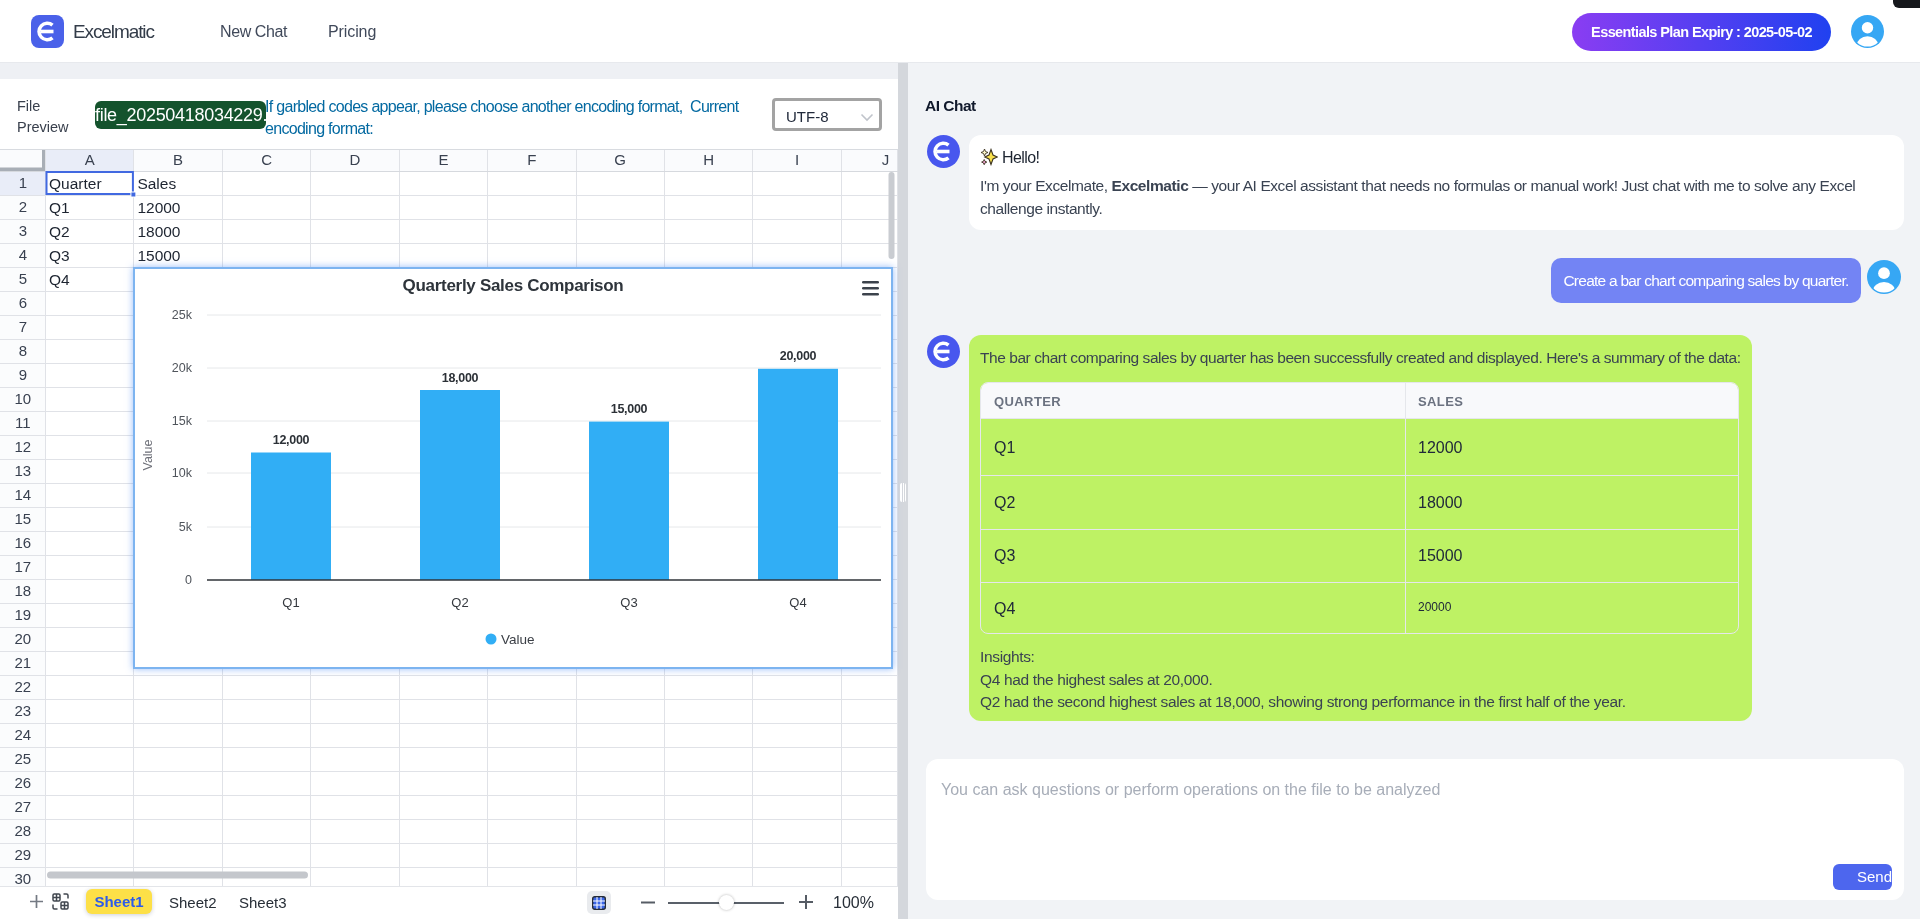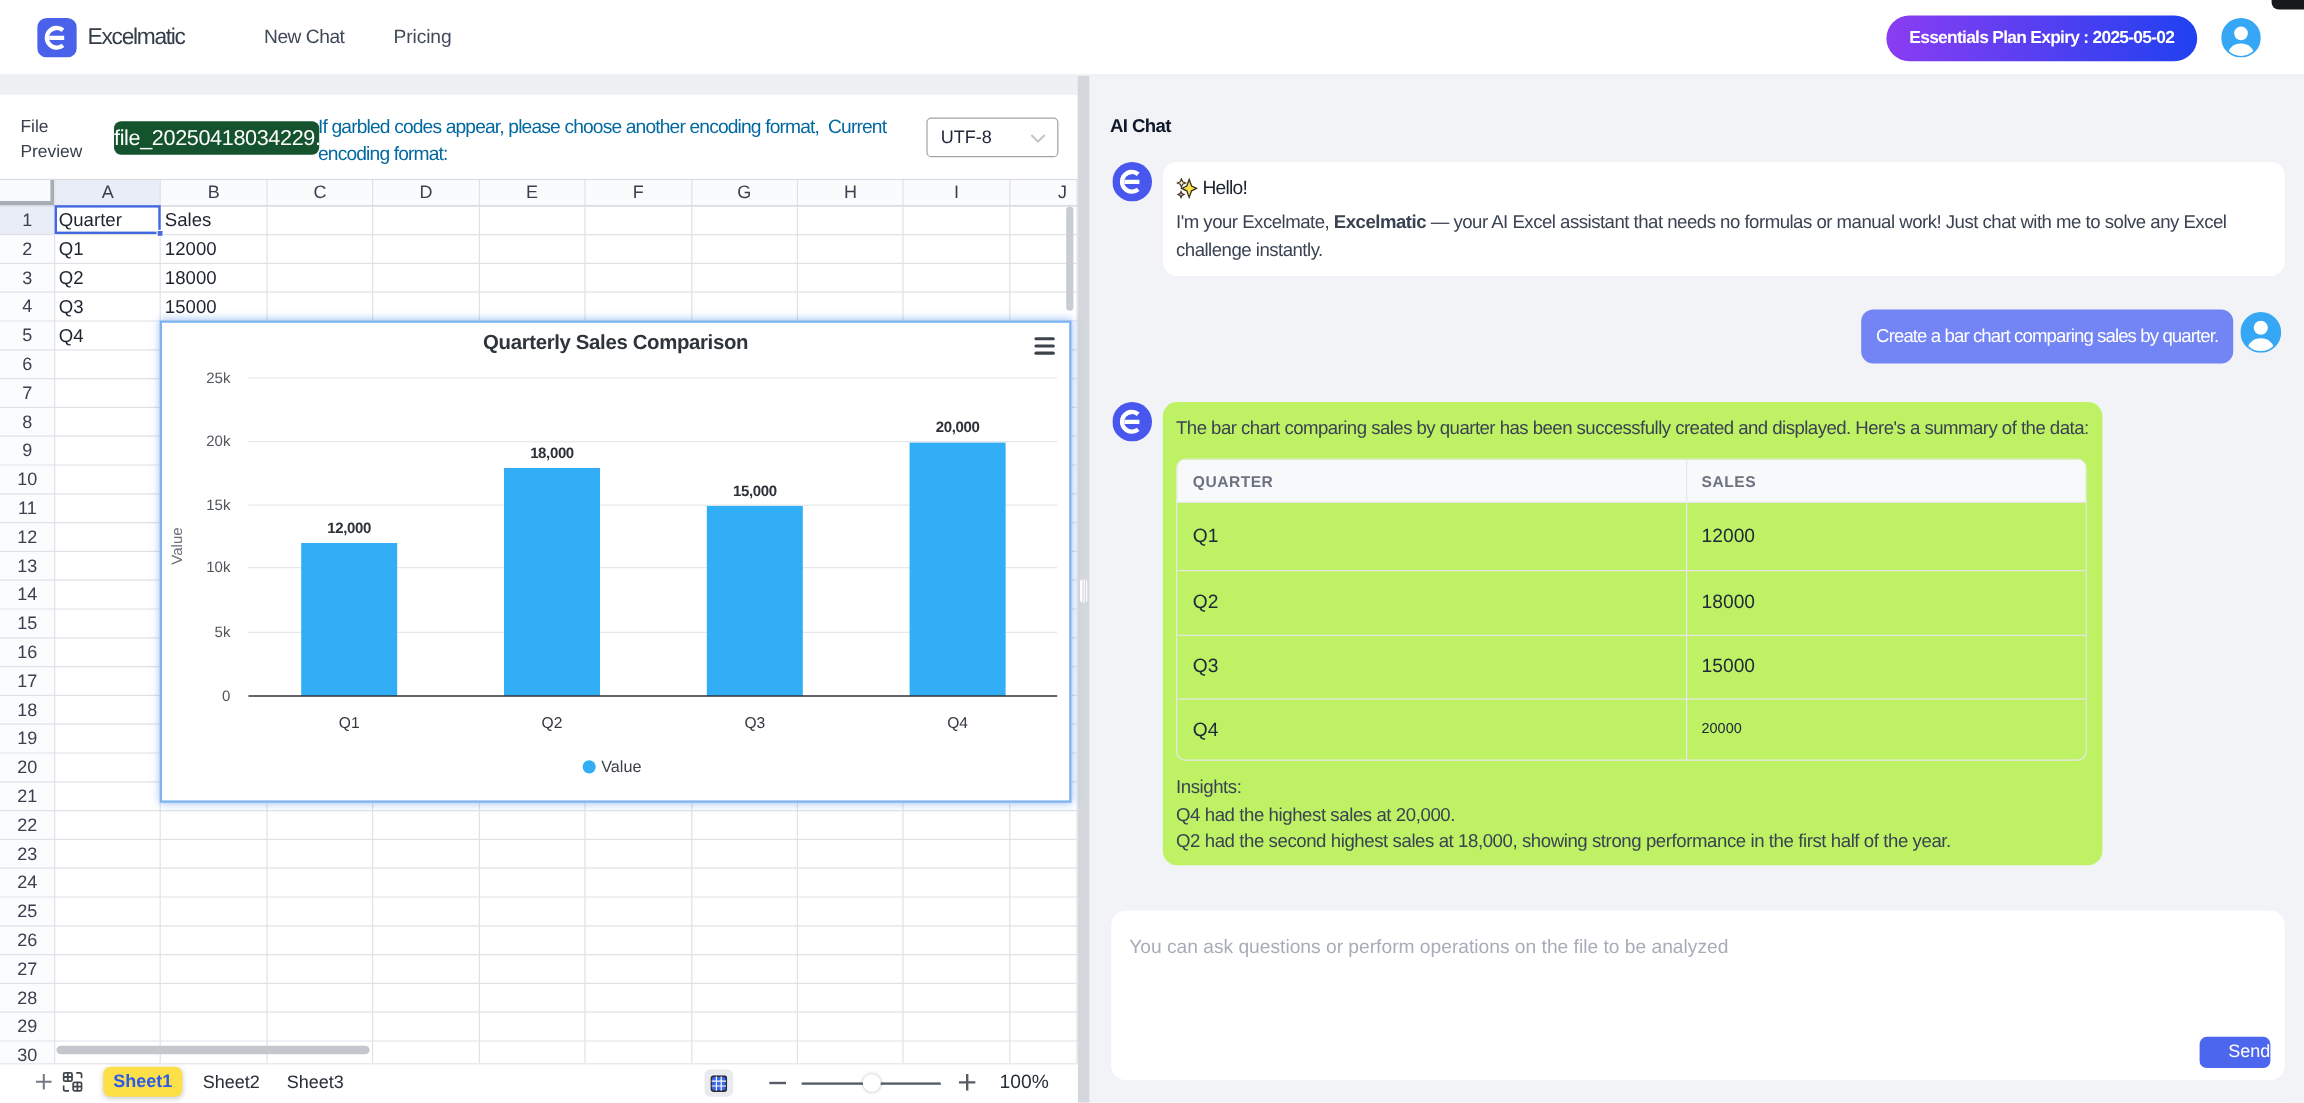--- a/index.html
+++ b/index.html
@@ -34,21 +34,21 @@
     </svg>
     <div class="abs" style="left:1893px;top:0;width:27px;height:8px;background:#16181c;border-radius:0 0 0 6px;"></div>
   </div>
 
   <div class="abs" style="left:0;top:63px;width:898px;height:856px;background:#fff;"></div>
   <div class="abs" style="left:0;top:63px;width:898px;height:16px;background:#eef0f4;"></div>
 
   <div class="abs" style="left:17px;top:96px;font-size:14.5px;color:#39404d;line-height:21px;">File<br>Preview</div>
   <div class="abs" style="left:95px;top:101px;width:171px;height:28px;background:#14532d;border-radius:6px;color:#fff;font-size:18px;text-align:center;line-height:28px;letter-spacing:-0.3px;">file_20250418034229.xlsx</div>
   <div class="abs" style="left:265px;top:96px;font-size:16px;color:#0369a1;line-height:22px;letter-spacing:-0.7px;white-space:nowrap;">If garbled codes appear, please choose another encoding format,&nbsp;&nbsp;Current<br>encoding format:</div>
-  <div class="abs" style="left:772px;top:98px;width:110px;height:33px;background:#fff;border:1px solid #a3a3a3;border-radius:4px;">
+  <div class="abs" style="left:772px;top:98px;width:110px;height:33px;background:#fff;border:3px solid #a3a3a3;border-radius:4px;">
     <div class="abs" style="left:11px;top:7px;font-size:15px;color:#20293a;">UTF-8</div>
     <svg class="abs" style="left:85px;top:12px;" width="14" height="9" viewBox="0 0 14 9">
         <path d="M1.5 1.5 L7 7 L12.5 1.5" fill="none" stroke="#c0c4cb" stroke-width="1.6"></path>
       </svg>
   </div>
 
   <div id="gridbox" class="abs" style="left:0;top:149px;width:898px;height:737px;">
     <svg width="898" height="737" viewBox="0 0 898 737" font-family="Liberation Sans, sans-serif">
     <rect x="0" y="0" width="898" height="22" fill="#fafbfd"></rect>
     <rect x="0" y="22" width="45.5" height="737" fill="#fbfcfd"></rect>

